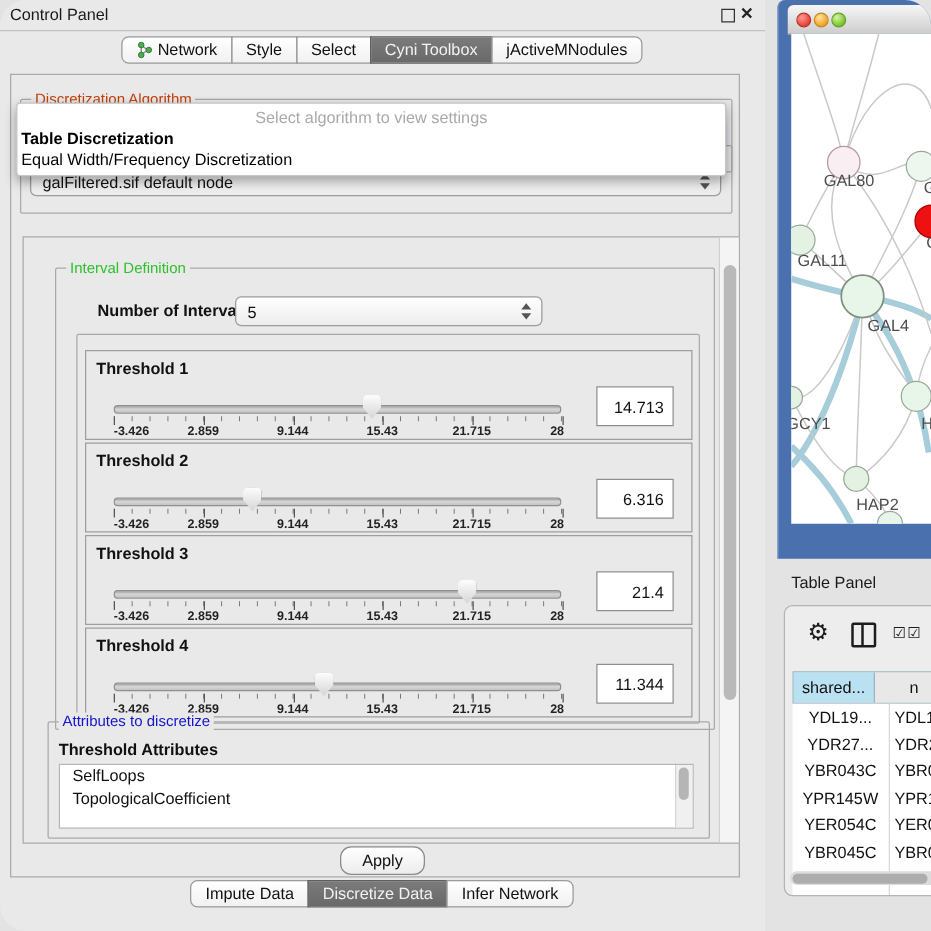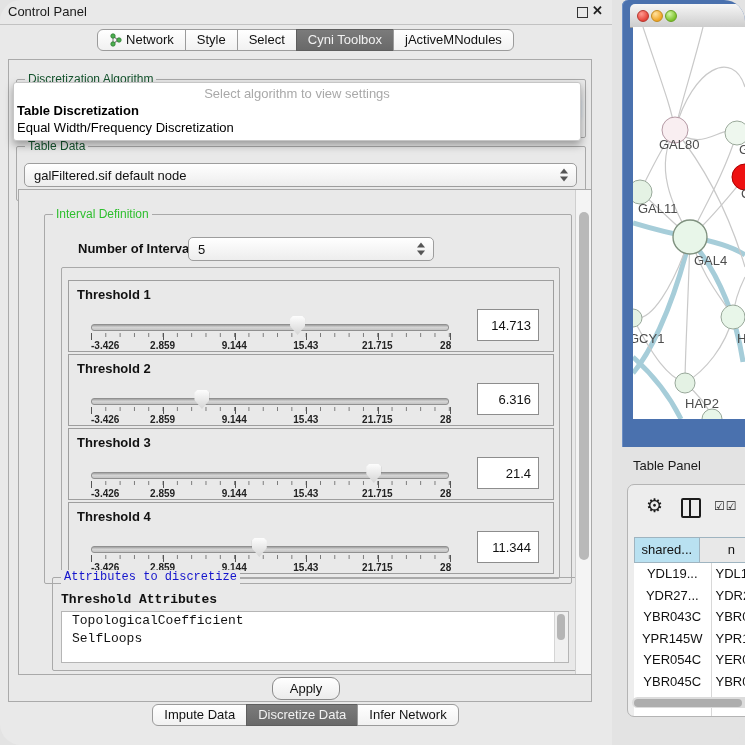--- a/index.html
+++ b/index.html
@@ -17,42 +17,42 @@
   .tab{height:20px;line-height:20px;padding:0 11px;font-size:13px;color:#111;
        background:linear-gradient(#ffffff,#f1f1f1);border:1px solid #9b9b9b;margin-left:-1px;
        display:flex;align-items:center;gap:4px;}
   .tab.first{border-radius:6px 0 0 6px;}
   .tab.last{border-radius:0 6px 6px 0;}
   .tab.selected{background:linear-gradient(#7b7b7b,#696969);color:#f2f2f2;border-color:#5e5e5e;}
 
   .cp-content{position:absolute;left:8px;top:59px;width:582px;height:641px;border:1px solid #aaa;background:#e9e9e9;}
 
   .group{position:absolute;border:1px solid #a9a9a9;border-radius:2px;}
-  .legend{position:absolute;top:-8px;left:8px;background:#e9e9e9;padding:0 3px;font-size:12px;color:#14532d;white-space:nowrap;}
+  .legend{position:absolute;top:-8px;left:8px;background:#e9e9e9;padding:0 3px;font-size:12px;color:#c2410c;white-space:nowrap;}
   .legend.green{color:#2ebf2e;}
   .legend.blue{color:#1414cc;}
 
   .combo{position:absolute;height:24px;background:linear-gradient(#ffffff,#ededed);
          border:1px solid #9d9d9d;border-radius:5px;font-size:13px;color:#111;
          line-height:24px;padding-left:9px;box-sizing:border-box;}
   .stepper{position:absolute;right:7px;top:50%;width:9px;height:15px;transform:translateY(-50%);}
   .stepper:before{content:"";position:absolute;left:0;top:1px;border-left:4.5px solid transparent;border-right:4.5px solid transparent;border-bottom:5px solid #555;}
   .stepper:after{content:"";position:absolute;left:0;bottom:1px;border-left:4.5px solid transparent;border-right:4.5px solid transparent;border-top:5px solid #555;}
 
   
   .algo-group{left:7px;top:19px;width:568px;height:57px;}
   .algo-combo{left:7px;top:17px;width:553px;border:1px solid #78a3d6;box-shadow:0 0 5px 1.5px rgba(100,150,225,.85);}
 
   .popup{position:absolute;left:4px;top:22px;width:566px;height:57px;background:#fff;
          border:1px solid #c6c6c6;border-radius:3px;box-shadow:0 4px 9px rgba(0,0,0,.35);z-index:30;}
   .popup-header{position:absolute;left:0;top:3px;width:100%;text-align:center;font-size:13px;color:#a9a9a9;}
   .popup-opt1{position:absolute;left:3px;top:20px;font-size:13px;font-weight:bold;color:#000;}
   .popup-opt2{position:absolute;left:3px;top:37px;font-size:13px;color:#000;}
 
-  .tdata-group{left:7px;top:86px;width:568px;height:53px;}
+  .tdata-group{left:7px;top:56px;width:568px;height:53px;}
   .tdata-combo{left:7px;top:16px;width:553px;}
 
   
   .scroll-area{position:absolute;left:9px;top:129px;width:572px;height:484px;border:1px solid #a9a9a9;background:#e9e9e9;overflow:hidden;}
   .vscroll{position:absolute;left:556px;top:0;width:16px;height:484px;background:#f4f4f4;border-left:1px solid #cfcfcf;}
   .vscroll .thumb{position:absolute;left:3px;top:22px;width:10px;height:348px;background:#b9b9b9;border-radius:6px;}
 
   .interval-group{left:25px;top:24px;width:526px;height:368px;}
   .noi-label{position:absolute;left:33px;top:26px;font-size:13px;font-weight:bold;color:#111;}
   .noi-combo{left:143px;top:22px;width:246px;}
@@ -70,21 +70,21 @@
          background-image:linear-gradient(to right,#777 1px,transparent 1px);
          background-size:14.32px 4px;background-repeat:repeat-x;}
   .ticks i{position:absolute;top:0;width:1px;height:7px;background:#555;}
   .tick-labels{position:absolute;left:22px;top:59px;width:358px;height:11px;}
   .tick-labels span{position:absolute;font-size:10px;font-weight:bold;color:#222;transform:translateX(-50%);white-space:nowrap;}
   .tick-labels span.e0{transform:none;}
   .tick-labels span.e5{transform:translateX(-80%);}
   .value-box{position:absolute;right:14px;top:28px;width:62px;height:32px;background:#fff;border:1px solid #8d8d8d;
              font-size:13px;color:#111;text-align:right;line-height:32px;padding-right:7px;box-sizing:border-box;}
 
-  .attr-group{left:33px;top:387px;width:528px;height:92px;font-family:Liberation Mono, monospace;}
+  .attr-group{left:19px;top:387px;width:528px;height:92px;}
   .attr-sub{position:absolute;left:8px;top:14px;font-size:13px;font-weight:bold;color:#111;}
   .attr-list{position:absolute;left:8px;top:33px;width:506px;height:50px;background:#fff;border:1px solid #b5b5b5;overflow:hidden;}
   .attr-item{font-size:13px;color:#111;padding-left:10px;line-height:18px;white-space:nowrap;}
   .attr-scroll{position:absolute;right:0;top:0;width:13px;height:100%;background:#f0f0f0;border-left:1px solid #d5d5d5;}
   .attr-scroll .thumb{position:absolute;left:2px;top:2px;width:8px;height:26px;background:#b5b5b5;border-radius:4px;}
 
   .apply-btn{position:absolute;left:263px;top:617px;width:66px;height:21px;border:1px solid #8b8b8b;border-radius:9px;
              background:linear-gradient(#ffffff,#ececec);font-size:13px;color:#111;text-align:center;line-height:21px;}
 
   .cp-bottom-tabs{position:absolute;left:0;top:704px;width:612px;display:flex;justify-content:center;}
@@ -290,22 +290,22 @@
               </div>
               <div class="value-box">11.344</div>
             </div>
           </div>
         </div>
 
         <div class="group attr-group">
           <span class="legend blue">Attributes to discretize</span>
           <span class="attr-sub">Threshold Attributes</span>
           <div class="attr-list">
+            <div class="attr-item">SelfLoops</div>
             <div class="attr-item">TopologicalCoefficient</div>
-            <div class="attr-item">SelfLoops</div>
             <div class="attr-scroll">
                 <div class="thumb"></div>
               </div>
           </div>
         </div>
 
         <div class="vscroll">
             <div class="thumb"></div>
           </div>
       </div>

